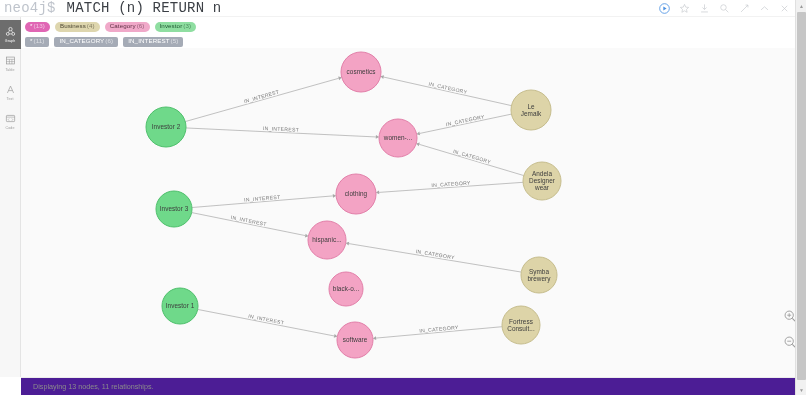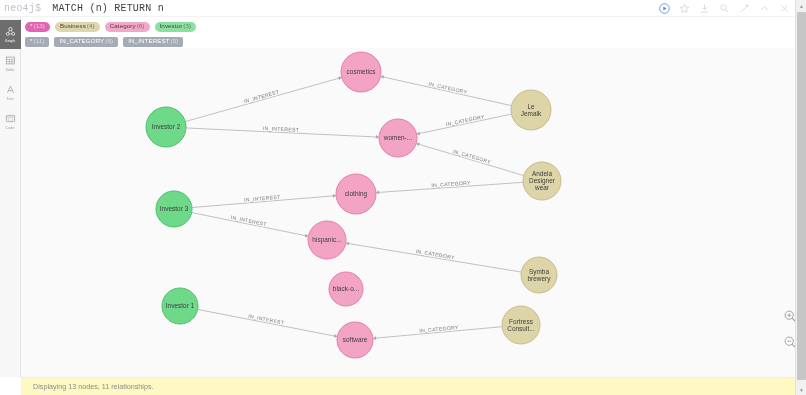--- a/index.html
+++ b/index.html
@@ -10,21 +10,21 @@
     overflow: hidden;
   }
   #app { position: relative; width: 806px; height: 395px; background: #fff; }
 
   
   .querybar {
     position: absolute; left: 0; top: 0; width: 806px; height: 17px;
     background: #fff;
     display: flex; align-items: center;
     font-family: "Liberation Mono", monospace;
-    font-size: 10px;
+    font-size: 14px;
     border-bottom: 1px solid #f2f2f2;
   }
   .prompt { color: #bfc4cc; padding-left: 4px; letter-spacing: .2px; }
   .qtext  { color: #3b3f45; margin-left: 11px; letter-spacing: .2px; }
 
   .topicons {
     position: absolute; right: 16px; top: 0; height: 17px;
     display: flex; align-items: center; gap: 9px;
   }
   .ticon { width: 11px; height: 11px; opacity: .55; display:block; }
@@ -89,21 +89,21 @@
   }
   .zbtn {
     width: 20px; height: 20px; background: #fafafa;
     display: flex; align-items: center; justify-content: center;
     cursor: pointer; color: #9b9b9b;
   }
 
   
   .statusbar {
     position: absolute; left: 21px; top: 377px; width: 785px; height: 18px;
-    background: #fef9c3; border-top: 1px solid #ececec;
+    background: #4c1d95; border-top: 1px solid #ececec;
     display: flex; align-items: center; padding-left: 12px;
     font-size: 7.2px; color: #8c8c8c;
   }
 
   
   .pagescroll {
     position: absolute; right: 0; top: 0; width: 11px; height: 395px;
     background: #f1f1f1; border-left: 1px solid #e0e0e0;
   }
   .pagescroll .arrow {

